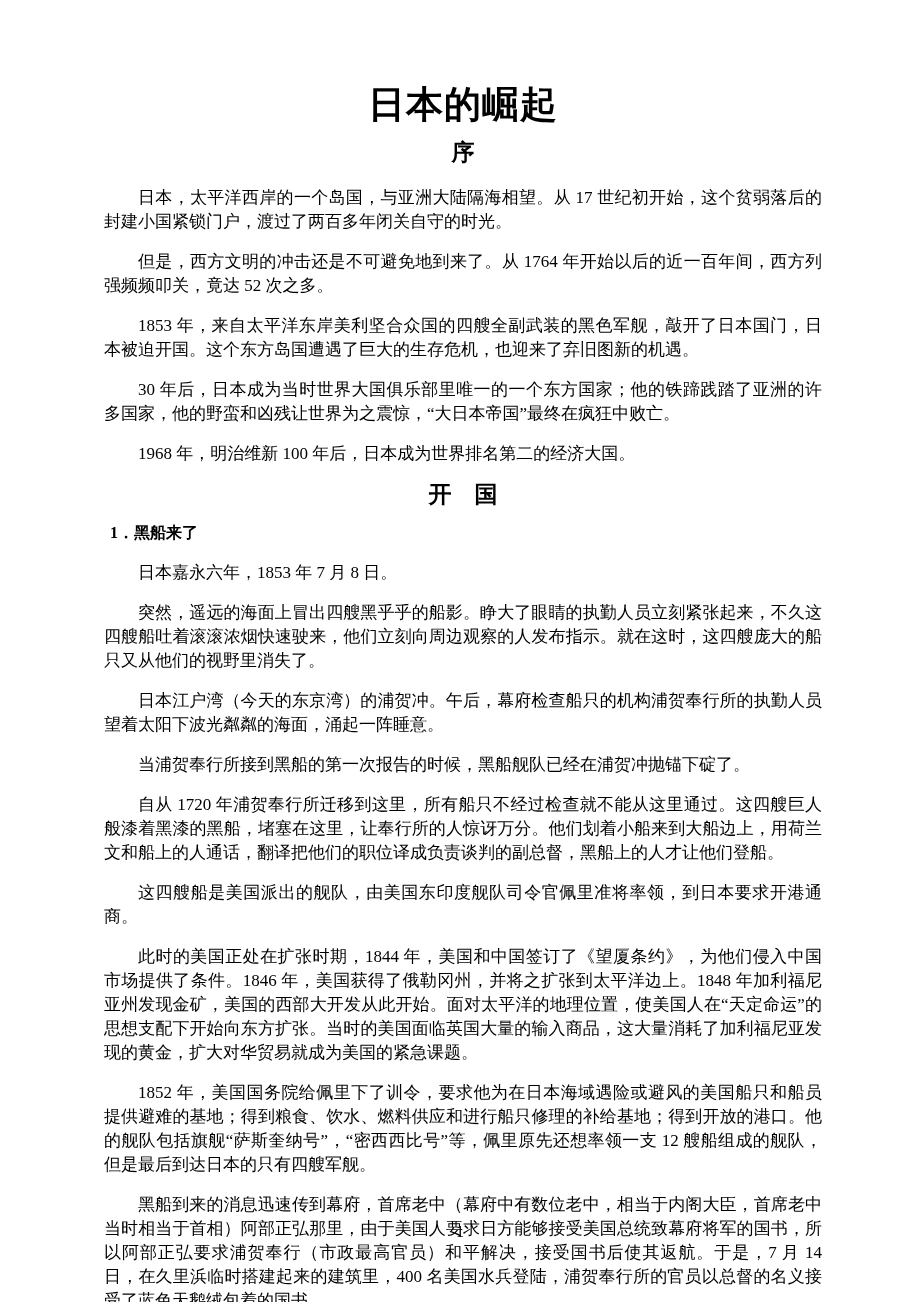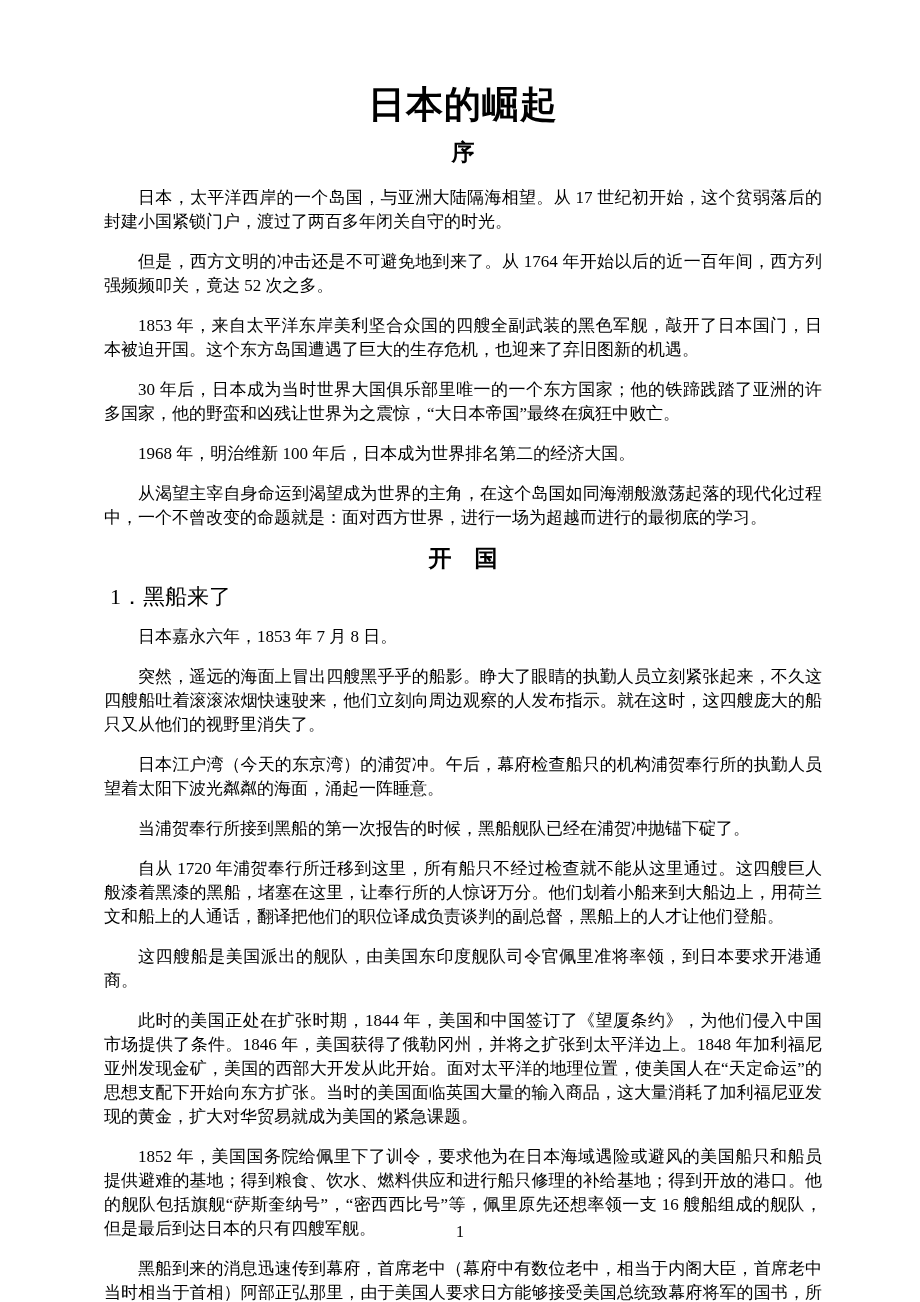--- a/index.html
+++ b/index.html
@@ -42,23 +42,23 @@
   .body-para {
     margin: 16px;
     font-size: 17px;
     line-height: 24px;
     text-align: justify;
     text-indent: 2em;
     word-break: break-all;
   }
   .sub-heading {
     margin: 14px 0 7px 0;
-    font-size: 22px;
+    font-size: 16px;
     line-height: 24px;
-    font-weight: 400;
+    font-weight: 700;
     padding-left: 22px;
   }
   .page-number {
     position: absolute;
     left: 0;
     right: 0;
     bottom: 62px;
     text-align: center;
     font-size: 16px;
     line-height: 1;
@@ -72,31 +72,30 @@
 
   <h1 class="doc-title">日本的崛起</h1>
 
   <h2 class="section-heading">序</h2>
 
   <p class="body-para">日本，太平洋西岸的一个岛国，与亚洲大陆隔海相望。从 17 世纪初开始，这个贫弱落后的封建小国紧锁门户，渡过了两百多年闭关自守的时光。</p>
   <p class="body-para">但是，西方文明的冲击还是不可避免地到来了。从 1764 年开始以后的近一百年间，西方列强频频叩关，竟达 52 次之多。</p>
   <p class="body-para">1853 年，来自太平洋东岸美利坚合众国的四艘全副武装的黑色军舰，敲开了日本国门，日本被迫开国。这个东方岛国遭遇了巨大的生存危机，也迎来了弃旧图新的机遇。</p>
   <p class="body-para">30 年后，日本成为当时世界大国俱乐部里唯一的一个东方国家；他的铁蹄践踏了亚洲的许多国家，他的野蛮和凶残让世界为之震惊，“大日本帝国”最终在疯狂中败亡。</p>
   <p class="body-para">1968 年，明治维新 100 年后，日本成为世界排名第二的经济大国。</p>
-  <p class="body-para">从渴望主宰自身命运到渴望成为世界的主角，在这个岛国如同海潮般激荡起落的现代化过程中，一个不曾改变的命题就是：面对西方世界，进行一场为超越而进行的最彻底的学习。</p>
 
   <h2 class="section-heading second">开　国</h2>
 
   <h3 class="sub-heading">1．黑船来了</h3>
 
   <p class="body-para">日本嘉永六年，1853 年 7 月 8 日。</p>
   <p class="body-para">突然，遥远的海面上冒出四艘黑乎乎的船影。睁大了眼睛的执勤人员立刻紧张起来，不久这四艘船吐着滚滚浓烟快速驶来，他们立刻向周边观察的人发布指示。就在这时，这四艘庞大的船只又从他们的视野里消失了。</p>
   <p class="body-para">日本江户湾（今天的东京湾）的浦贺冲。午后，幕府检查船只的机构浦贺奉行所的执勤人员望着太阳下波光粼粼的海面，涌起一阵睡意。</p>
   <p class="body-para">当浦贺奉行所接到黑船的第一次报告的时候，黑船舰队已经在浦贺冲抛锚下碇了。</p>
   <p class="body-para">自从 1720 年浦贺奉行所迁移到这里，所有船只不经过检查就不能从这里通过。这四艘巨人般漆着黑漆的黑船，堵塞在这里，让奉行所的人惊讶万分。他们划着小船来到大船边上，用荷兰文和船上的人通话，翻译把他们的职位译成负责谈判的副总督，黑船上的人才让他们登船。</p>
   <p class="body-para">这四艘船是美国派出的舰队，由美国东印度舰队司令官佩里准将率领，到日本要求开港通商。</p>
   <p class="body-para">此时的美国正处在扩张时期，1844 年，美国和中国签订了《望厦条约》，为他们侵入中国市场提供了条件。1846 年，美国获得了俄勒冈州，并将之扩张到太平洋边上。1848 年加利福尼亚州发现金矿，美国的西部大开发从此开始。面对太平洋的地理位置，使美国人在“天定命运”的思想支配下开始向东方扩张。当时的美国面临英国大量的输入商品，这大量消耗了加利福尼亚发现的黄金，扩大对华贸易就成为美国的紧急课题。</p>
-  <p class="body-para">1852 年，美国国务院给佩里下了训令，要求他为在日本海域遇险或避风的美国船只和船员提供避难的基地；得到粮食、饮水、燃料供应和进行船只修理的补给基地；得到开放的港口。他的舰队包括旗舰“萨斯奎纳号”，“密西西比号”等，佩里原先还想率领一支 16 艘船组成的舰队，但是最后到达日本的只有四艘军舰。</p>
+  <p class="body-para">1852 年，美国国务院给佩里下了训令，要求他为在日本海域遇险或避风的美国船只和船员提供避难的基地；得到粮食、饮水、燃料供应和进行船只修理的补给基地；得到开放的港口。他的舰队包括旗舰“萨斯奎纳号”，“密西西比号”等，佩里原先还想率领一支 12 艘船组成的舰队，但是最后到达日本的只有四艘军舰。</p>
   <p class="body-para">黑船到来的消息迅速传到幕府，首席老中（幕府中有数位老中，相当于内阁大臣，首席老中当时相当于首相）阿部正弘那里，由于美国人要求日方能够接受美国总统致幕府将军的国书，所以阿部正弘要求浦贺奉行（市政最高官员）和平解决，接受国书后使其返航。于是，7 月 14 日，在久里浜临时搭建起来的建筑里，400 名美国水兵登陆，浦贺奉行所的官员以总督的名义接受了蓝色天鹅绒包着的国书。</p>
 
   <div class="page-number">1</div>
 
 </div>
 
 </body></html>

